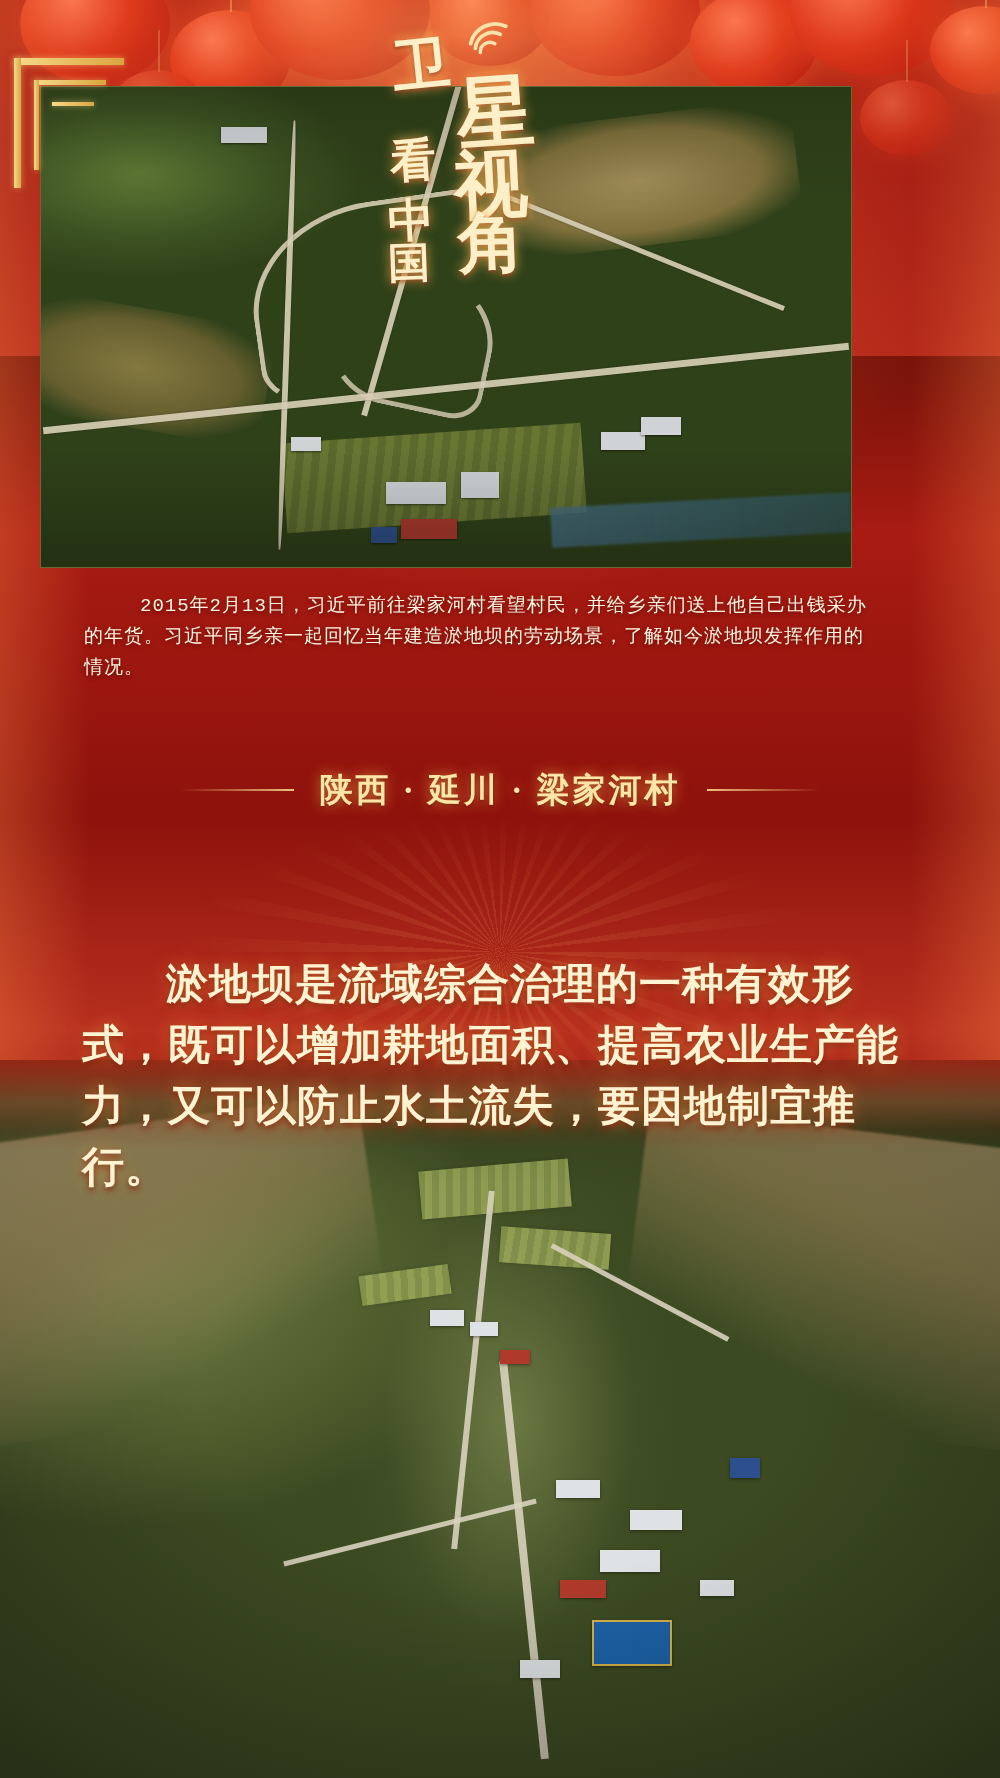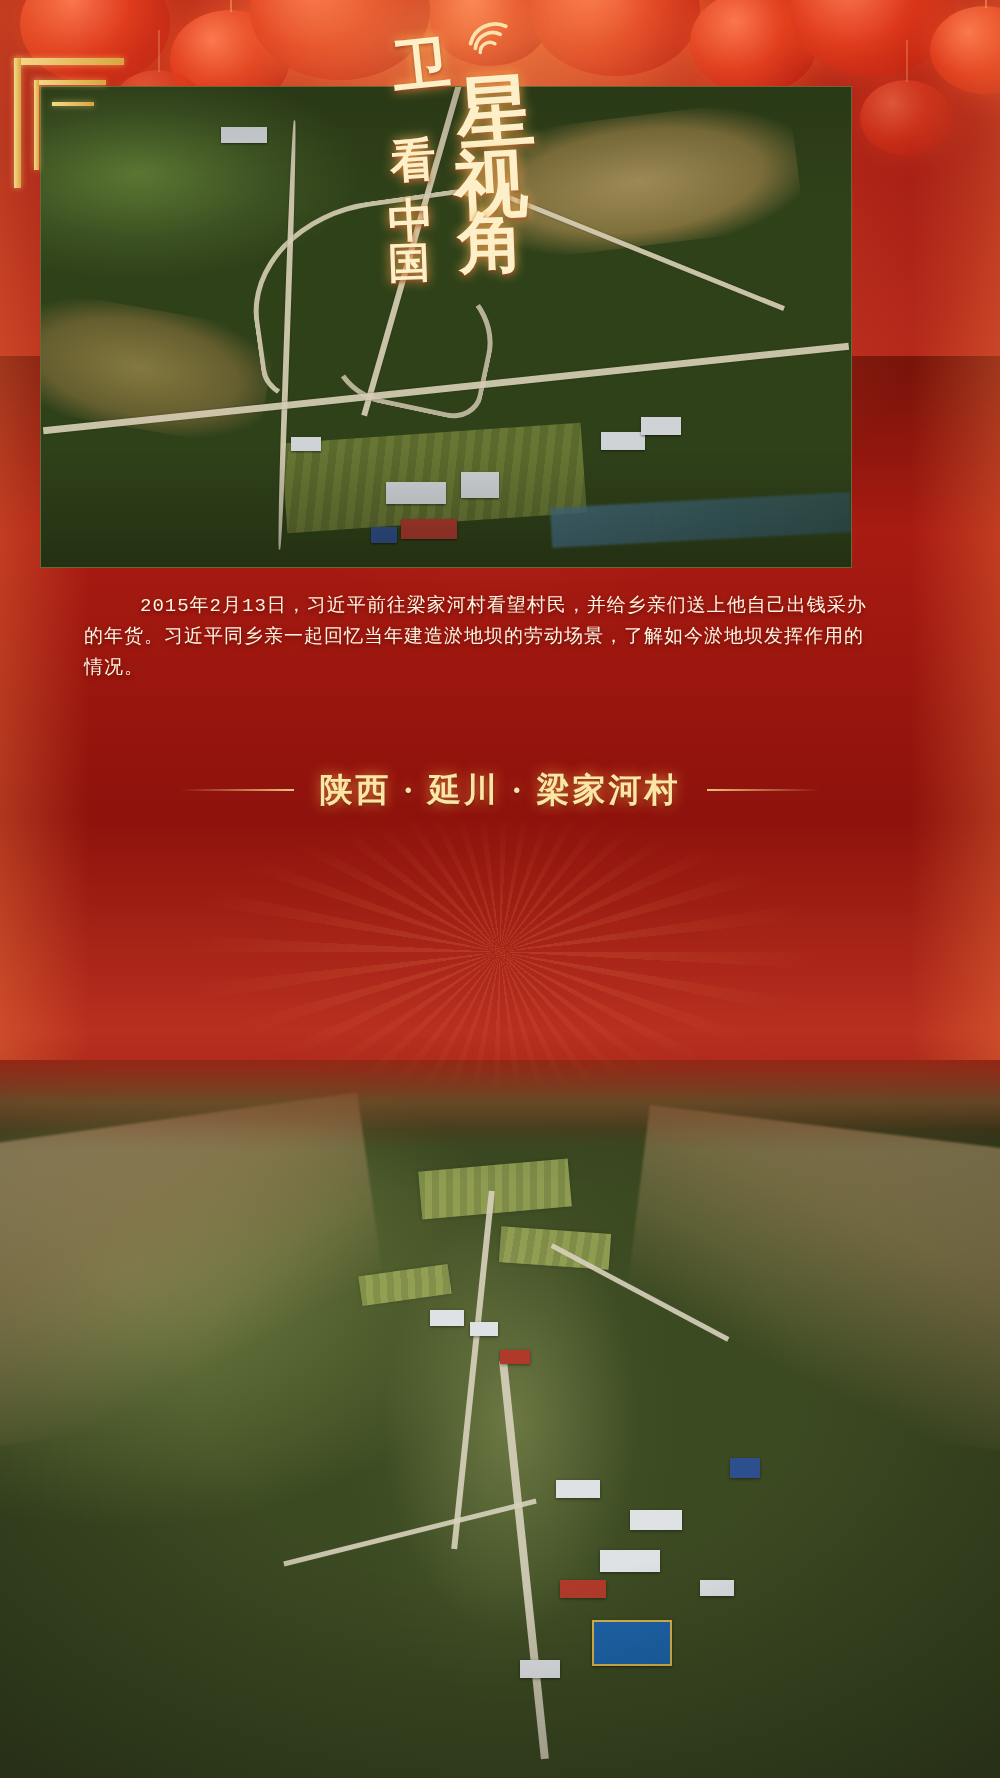--- a/index.html
+++ b/index.html
@@ -466,20 +466,21 @@
 
   <p class="caption">2015年2月13日，习近平前往梁家河村看望村民，并给乡亲们送上他自己出钱采办的年货。习近平同乡亲一起回忆当年建造淤地坝的劳动场景，了解如今淤地坝发挥作用的情况。</p>
 
   <div class="location-wrap">
     <span class="loc-line"></span>
     <span class="loc-text">陕西 · 延川 · 梁家河村</span>
     <span class="loc-line right"></span>
   </div>
 
   <div class="burst"></div>
+  <p class="quote-body">淤地坝是流域综合治理的一种有效形式，既可以增加耕地面积、提高农业生产能力，又可以防止水土流失，要因地制宜推行。</p>
 
   <div class="photo-bottom">
     <div class="base"></div>
     <div class="cliff-l"></div>
     <div class="cliff-r"></div>
     <div class="valley"></div>
 
     <div class="fieldpatch" style="left:420px; top:105px; width:150px; height:48px; transform:rotate(-5deg);"></div>
     <div class="fieldpatch" style="left:500px; top:170px; width:110px; height:36px; transform:rotate(4deg);"></div>
     <div class="fieldpatch" style="left:360px; top:210px; width:90px; height:30px; transform:rotate(-8deg);"></div>

